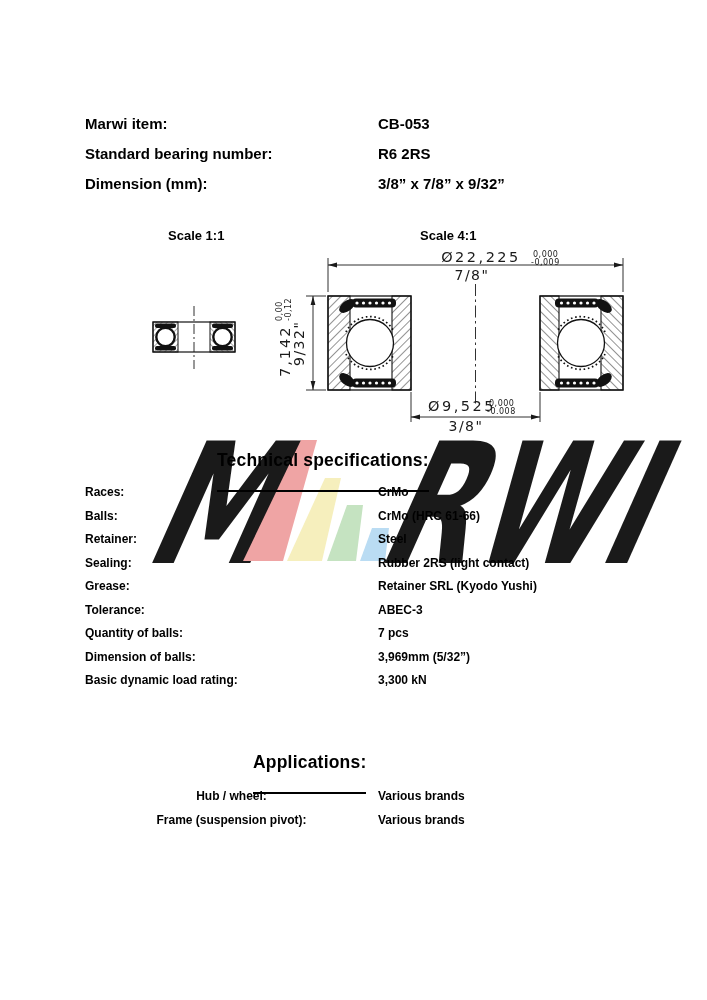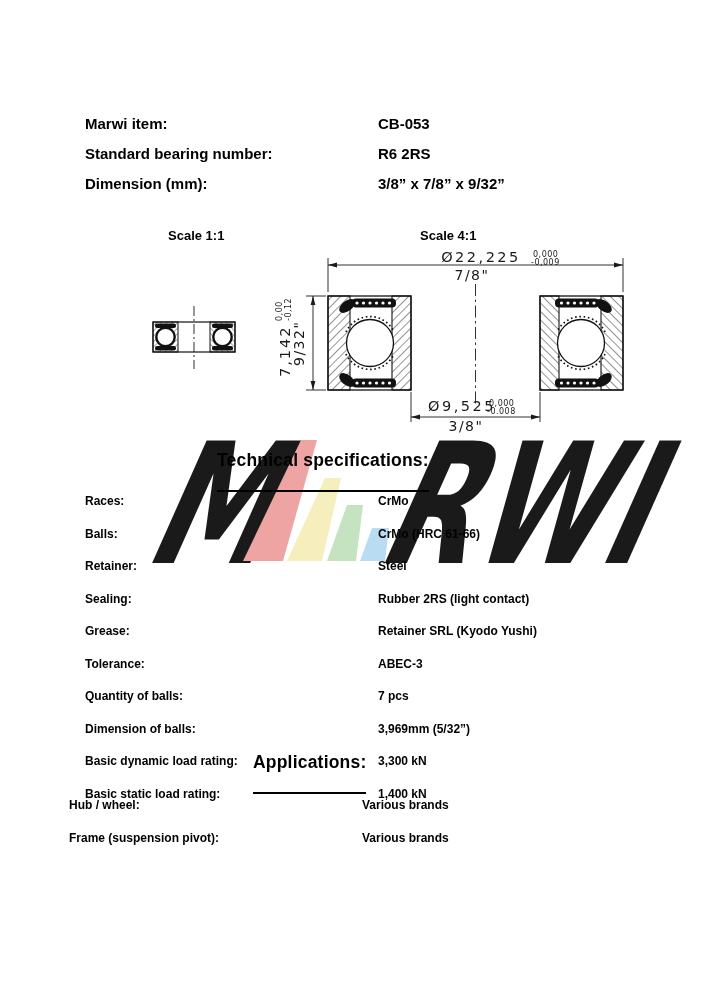--- a/index.html
+++ b/index.html
@@ -11,21 +11,21 @@
   
   .hdr-row{display:flex;height:30px;align-items:center;}
   .hdr-row .k{width:293px;font-size:15px;font-weight:bold;}
   .hdr-row .v{font-size:15px;font-weight:bold;}
   
   .section-heading{
     font-size:17.5px;font-weight:bold;display:inline-block;
     border-bottom:2.2px solid #000;padding-bottom:19px;letter-spacing:.2px;
   }
   
-  .spec-row{display:flex;height:23.5px;align-items:flex-start;margin-top:9px;}
+  .spec-row{display:flex;height:23.5px;align-items:flex-start;}
   .spec-row .k{width:293px;font-size:12px;font-weight:bold;}
   .spec-row .v{font-size:12px;font-weight:bold;white-space:nowrap;}
   .scale-label{font-size:13px;font-weight:bold;}
   .layer-watermark{z-index:0;}
   .layer-drawing{z-index:1;}
   .layer-text{z-index:2;}
   svg text{font-family:"DejaVu Sans","Liberation Sans",sans-serif;fill:#1a1a1a;}
 </style>
 </head>
 <body>
@@ -195,31 +195,27 @@
     <span class="v">7 pcs</span>
   </div>
   <div class="spec-row">
     <span class="k">Dimension of balls:</span>
     <span class="v">3,969mm (5/32”)</span>
   </div>
   <div class="spec-row">
     <span class="k">Basic dynamic load rating:</span>
     <span class="v">3,300 kN</span>
   </div>
-  <div class="spec-row">
-    <span class="k">Basic static load rating:</span>
-    <span class="v">1,400 kN</span>
-  </div>
 </div>
 
 <div class="abs layer-text" style="left:217px;top:752px;margin-left:36px;">
   <span class="section-heading">Applications:</span>
 </div>
 
-<div class="abs layer-text" style="left:69px;top:789px;">
+<div class="abs layer-text" style="left:85px;top:789px;text-align:center;">
   <div class="spec-row" style="height:24px;">
     <span class="k">Hub / wheel:</span>
     <span class="v">Various brands</span>
   </div>
   <div class="spec-row" style="height:24px;">
     <span class="k">Frame (suspension pivot):</span>
     <span class="v">Various brands</span>
   </div>
 </div>
 

